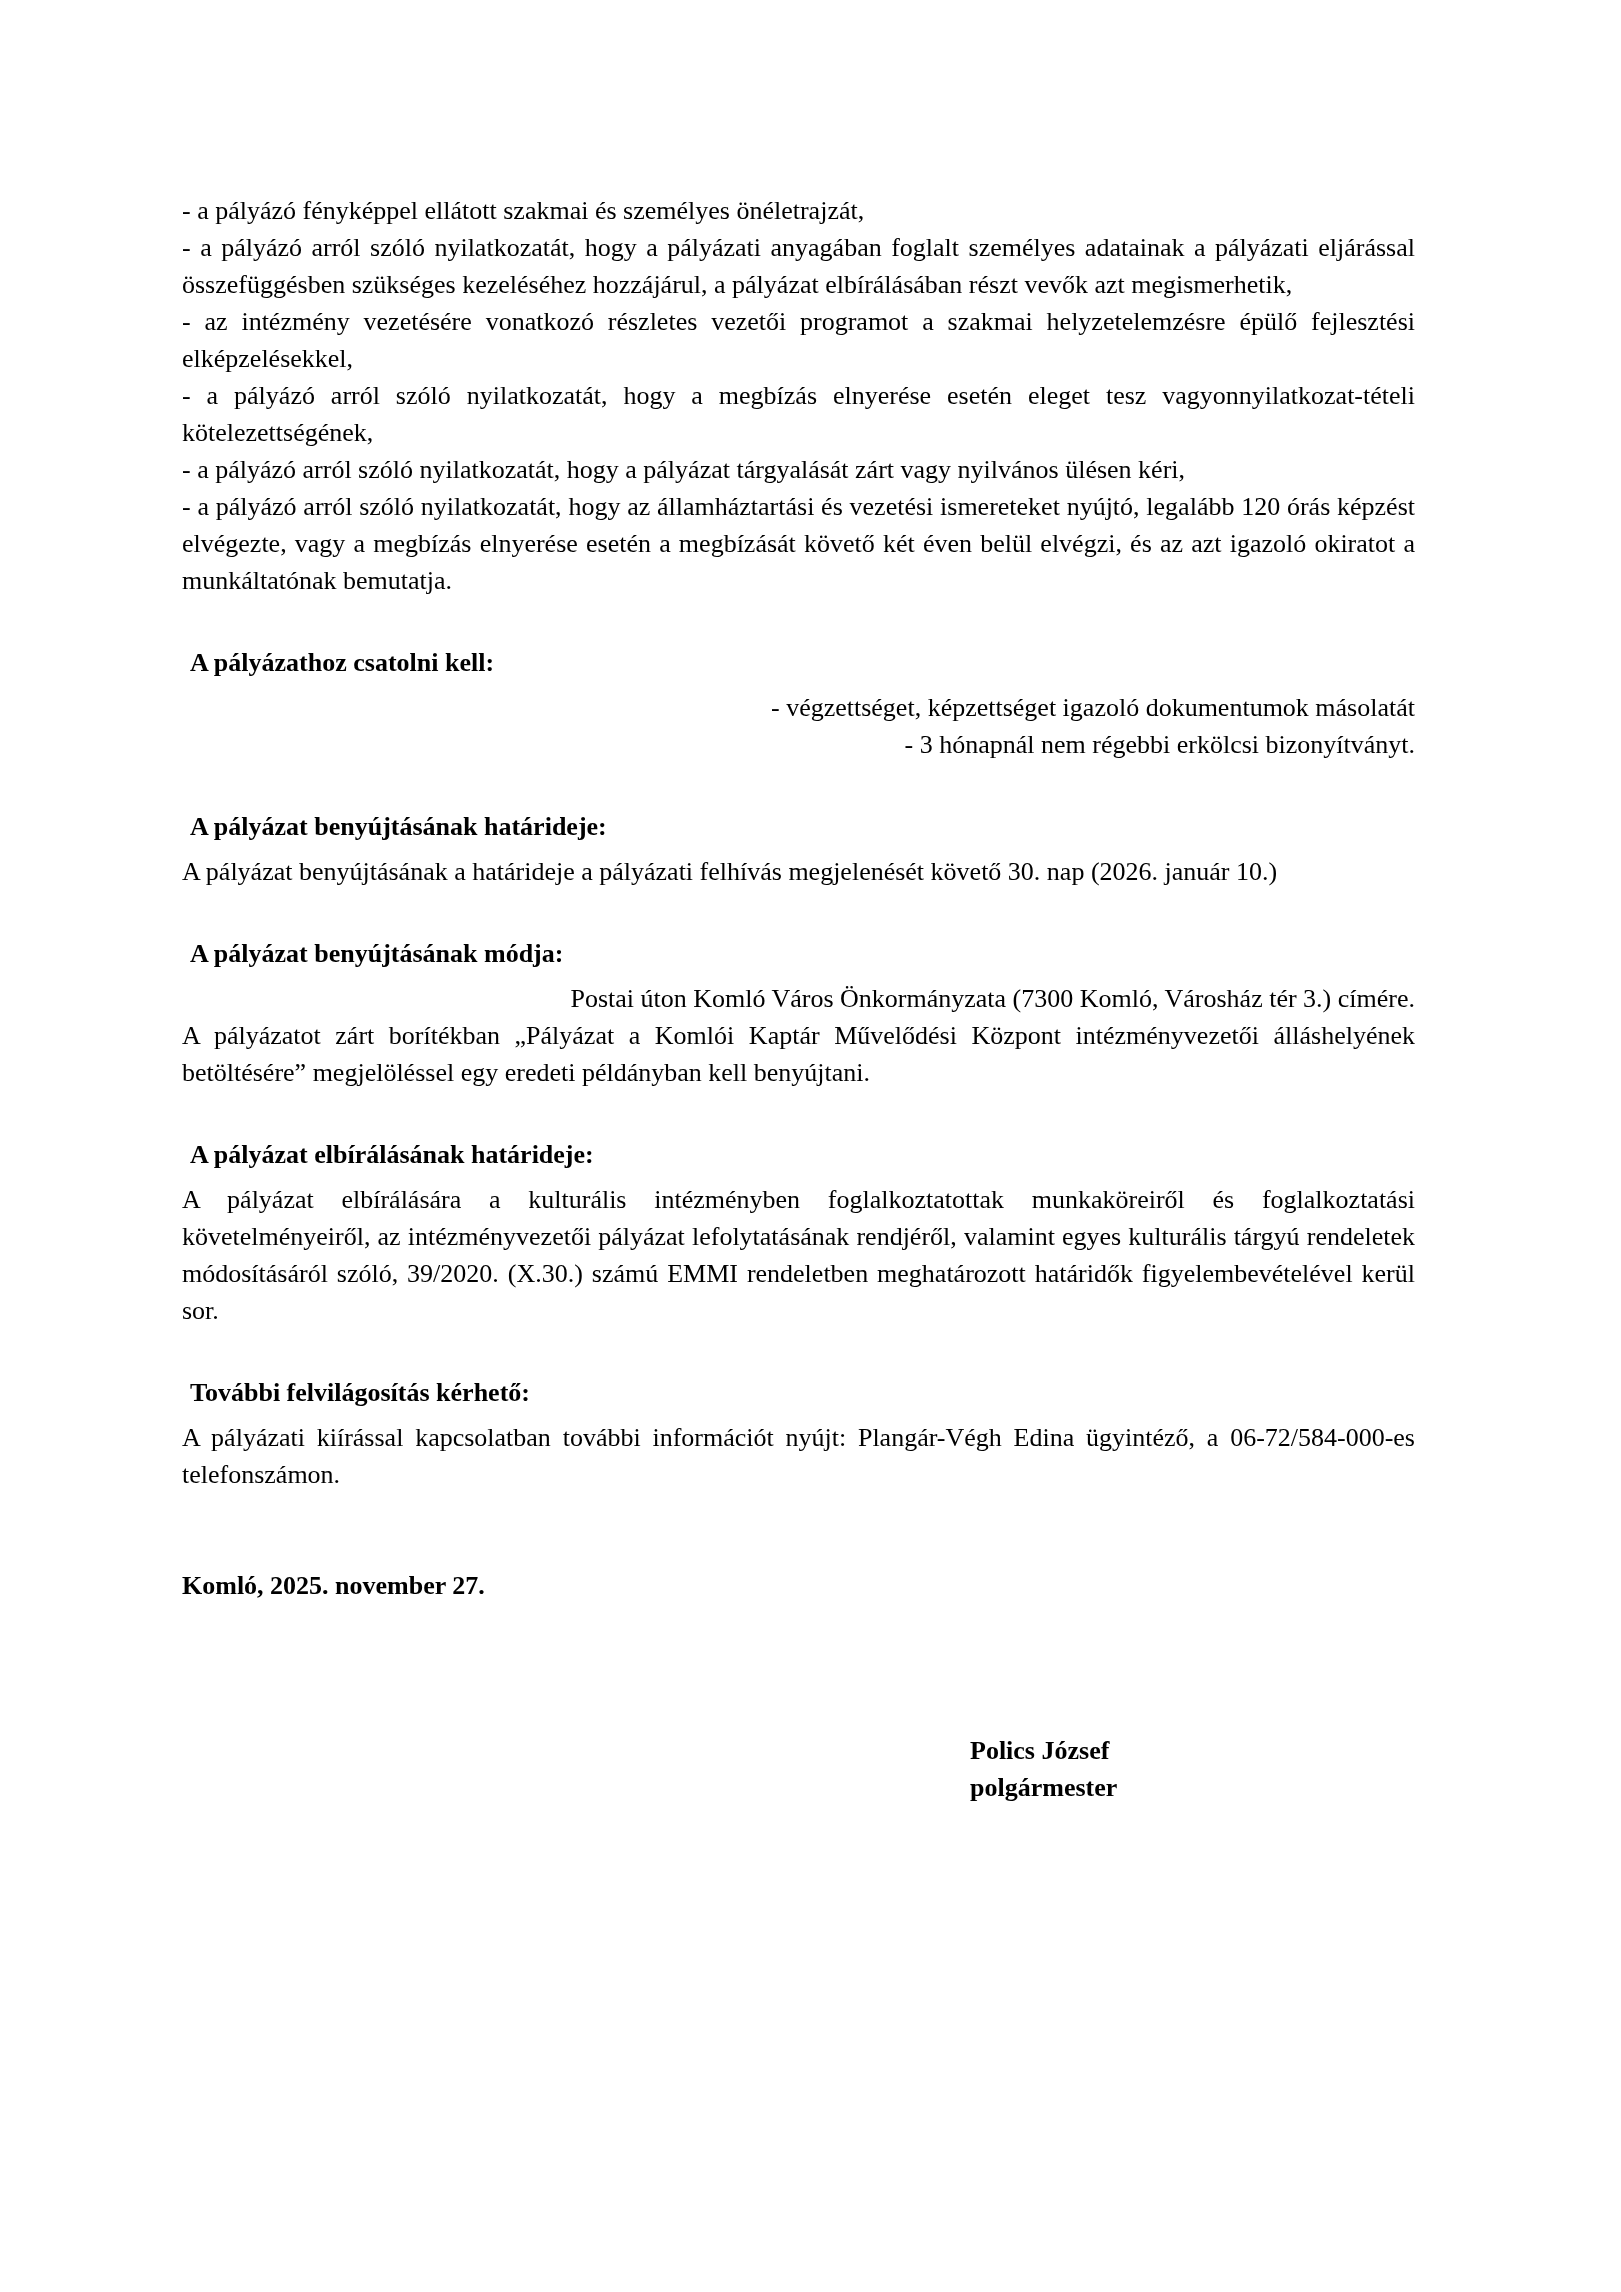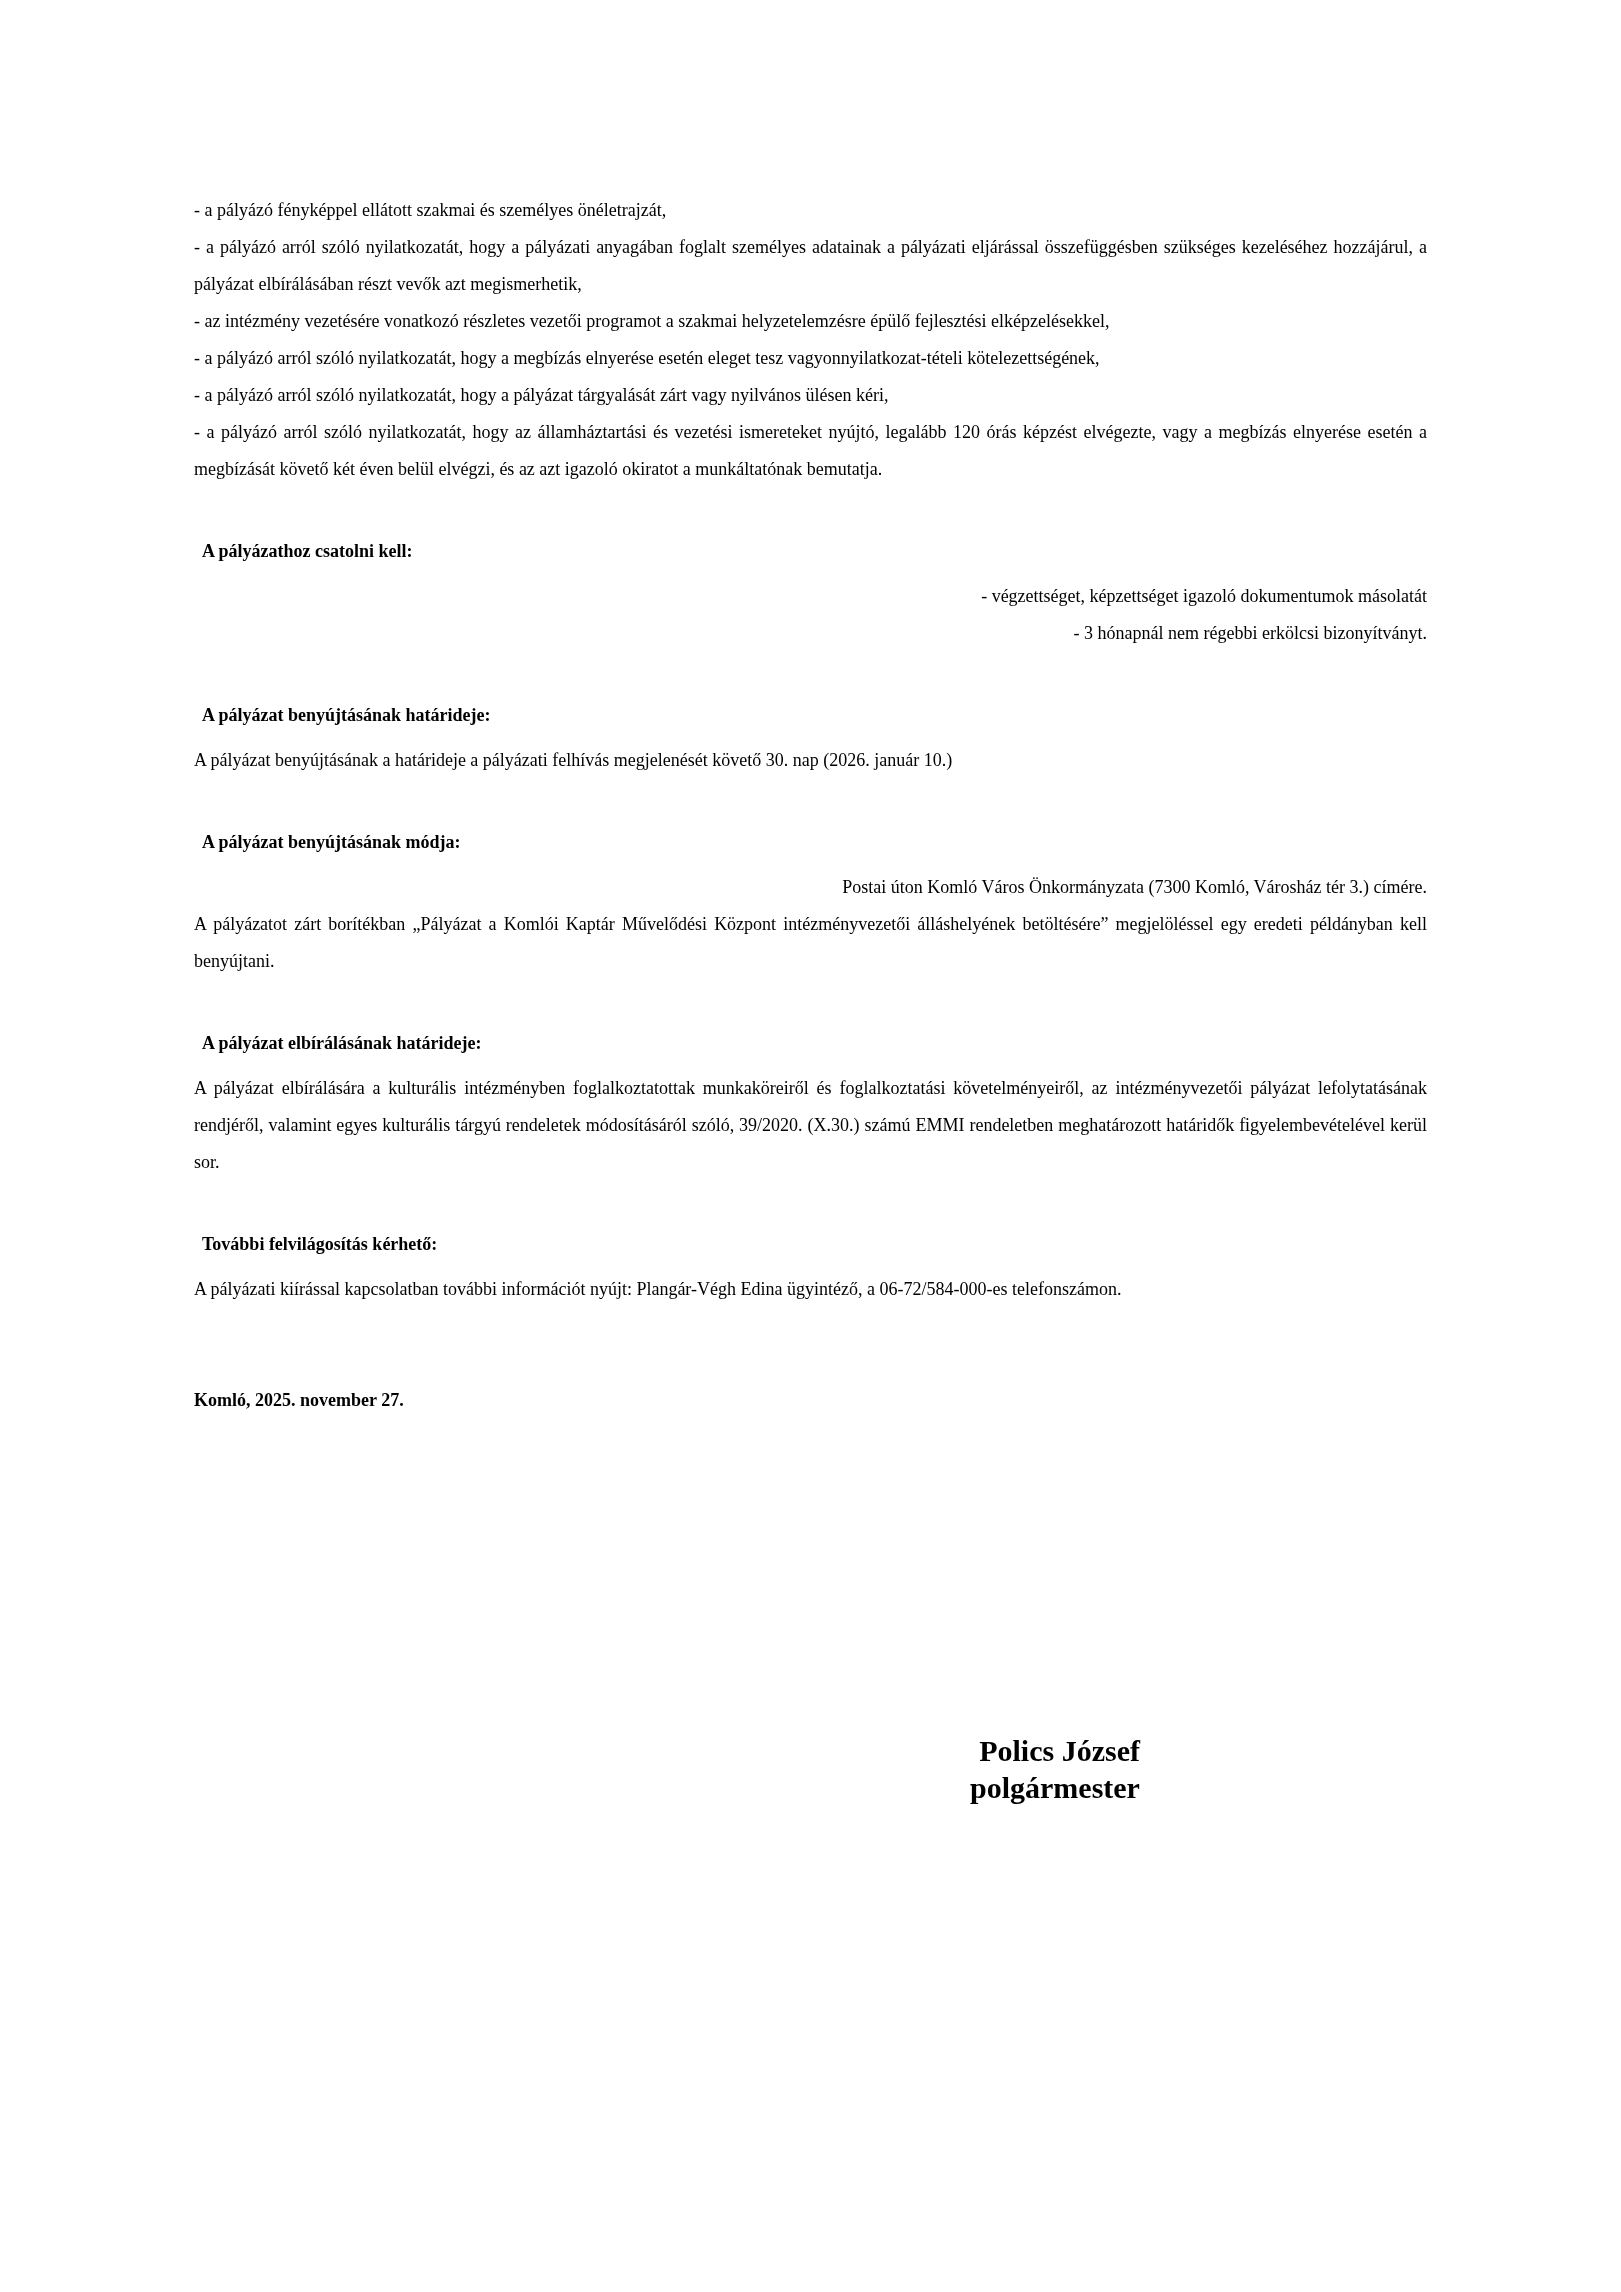--- a/index.html
+++ b/index.html
@@ -10,24 +10,24 @@
     body {
       width: 1621px;
       height: 2293px;
       position: relative;
       overflow: hidden;
       font-family: "Liberation Serif", "DejaVu Serif", serif;
       color: #000000;
     }
     .page {
       position: absolute;
-      left: 194px;
+      left: 182px;
       top: 192px;
       width: 1233px;
-      font-size: 18px;
+      font-size: 26px;
       line-height: 37px;
     }
     .blank {
       height: 37px;
     }
     .heading {
       font-weight: bold;
       margin: 8px;
     }
     .item {
@@ -41,24 +41,23 @@
     }
     .date-line {
       font-weight: bold;
       margin: 0;
     }
     .signature {
       position: absolute;
       left: 970px;
       top: 1732px;
       font-family: "Liberation Serif", "DejaVu Serif", serif;
-      font-size: 30px;
+      font-size: 26px;
       line-height: 37px;
       font-weight: bold;
-      text-align: right;
     }
     .signature div {
       margin: 0;
     }
   </style>
 </head>
 <body>
 
 <div class="page">
 

